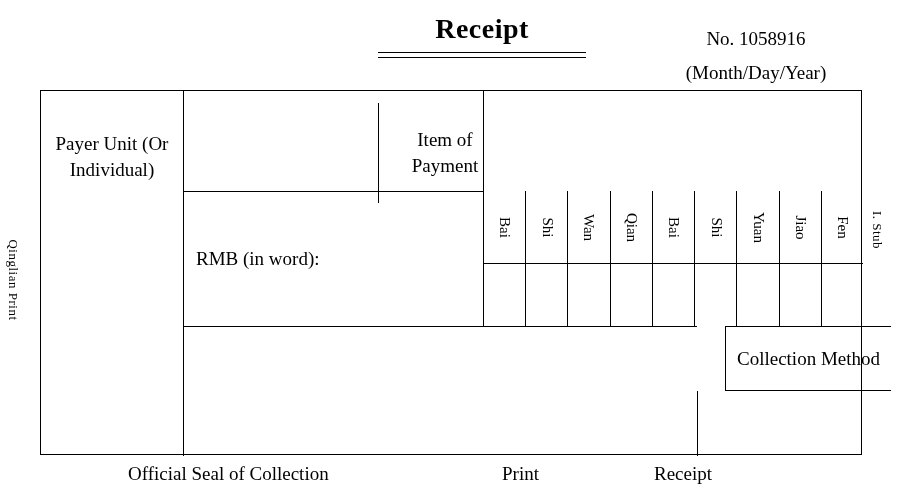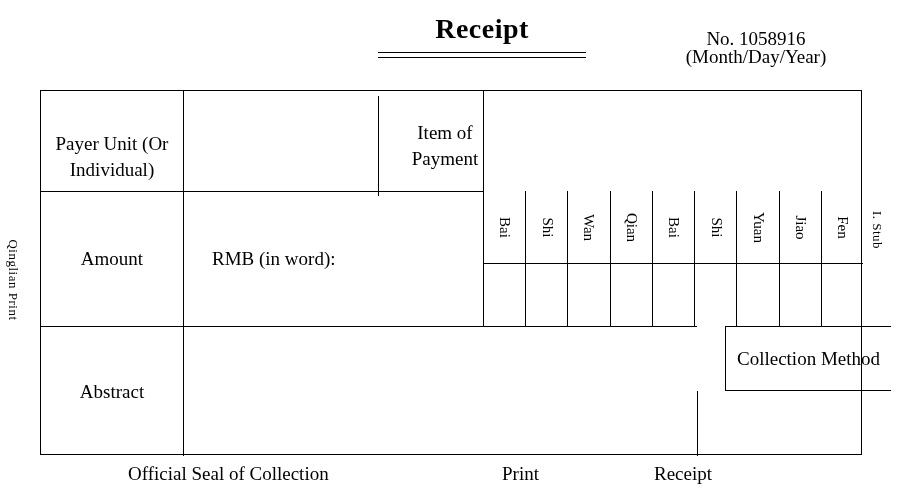--- a/index.html
+++ b/index.html
@@ -49,21 +49,21 @@
     left: 636px;
     top: 28px;
     width: 240px;
     text-align: center;
     font-size: 19px;
     font-weight: normal;
   }
   #date-format {
     position: absolute;
     left: 636px;
-    top: 46px;
+    top: 62px;
     width: 240px;
     text-align: center;
     font-size: 19px;
   }
 
   
   .side-label {
     position: absolute;
     font-size: 13px;
     white-space: nowrap;
@@ -103,28 +103,28 @@
     text-align: center;
     font-size: 19px;
     line-height: 26px;
     overflow: hidden;
   }
   .bl { border-left: 1.4px solid #000; }
   .bt { border-top: 1.4px solid #000; }
   .bb { border-bottom: 1.4px solid #000; }
   .left-pad {
     justify-content: flex-start;
-    padding-left: 28px;
+    padding-left: 12px;
     text-align: left;
   }
 
   
   #payer-label      { left: 0;   top: 16px;   width: 142px; height: 100px; }
   #payer-value      { left: 142px; top: 0; width: 195px; height: 100px; }
-  #item-label       { left: 337px; top: 5px; width: 105px; height: 100px; padding-left: 28px; }
+  #item-label       { left: 337px; top: 12px; width: 105px; height: 100px; padding-left: 28px; }
   #item-value       { left: 442px; top: 0; width: 380px; height: 100px; }
 
   
   #amount-label     { left: 0;   top: 100px; width: 142px; height: 135px; }
   #amount-words     { left: 142px; top: 100px; width: 300px; height: 135px; }
 
   
   #denom-grid {
     position: absolute;
     left: 442px;
@@ -200,21 +200,20 @@
 <div class="side-label" id="print-mark">Qinglian Print</div>
 <div class="side-label" id="stub-mark">I. Stub</div>
 
 <div id="form-table">
 
   <div class="cell" id="payer-label">Payer Unit (Or Individual)</div>
   <div class="cell bl" id="payer-value"></div>
   <div class="cell bl" id="item-label">Item of Payment</div>
   <div class="cell bl" id="item-value"></div>
 
-  <div class="cell bt" id="amount-label">Amount</div>
   <div class="cell bt bl left-pad" id="amount-words">RMB (in word):</div>
 
   <div id="denom-grid">
       <div class="denom-col bl" style="left: 0px; width: 42.2222px;">
         <div class="denom-head">
           <span>Bai</span>
         </div>
         <div class="denom-body"></div>
       </div>
       <div class="denom-col bl" style="left: 42.2222px; width: 42.2222px;">
@@ -260,21 +259,20 @@
         <div class="denom-body"></div>
       </div>
       <div class="denom-col bl" style="left: 337.778px; width: 42.2222px;">
         <div class="denom-head">
           <span>Fen</span>
         </div>
         <div class="denom-body"></div>
       </div>
     </div>
 
-  <div class="cell bt" id="abstract-label">Abstract</div>
   <div class="cell bt bl" id="abstract-value"></div>
   <div class="cell bt bl bb" id="collect-label">Collection Method</div>
   <div class="cell bl" id="collect-value"></div>
 
 </div>
 
 <div id="footer">
   <div class="foot-item" id="foot-seal">Official Seal of Collection</div>
   <div class="foot-item" id="foot-payee">Print</div>
   <div class="foot-item" id="foot-drawer">Receipt</div>

